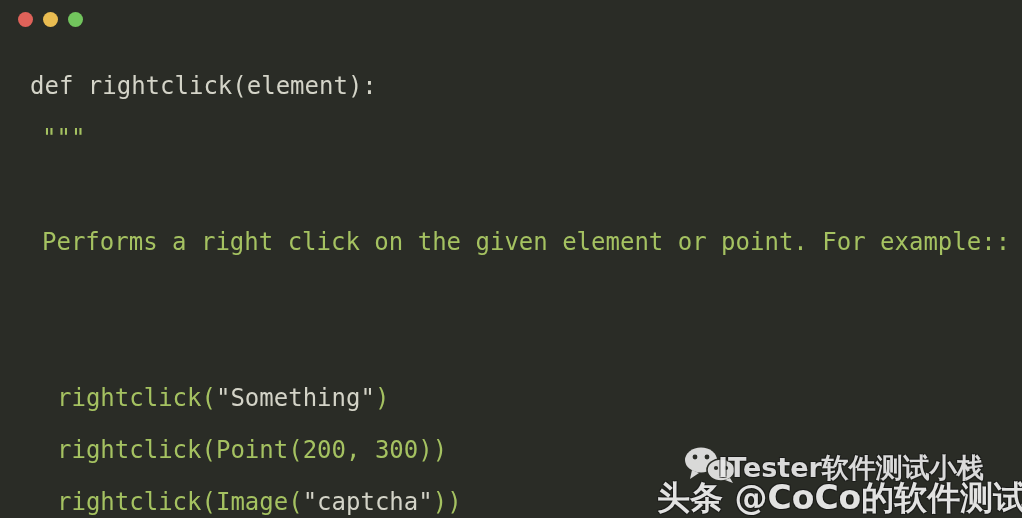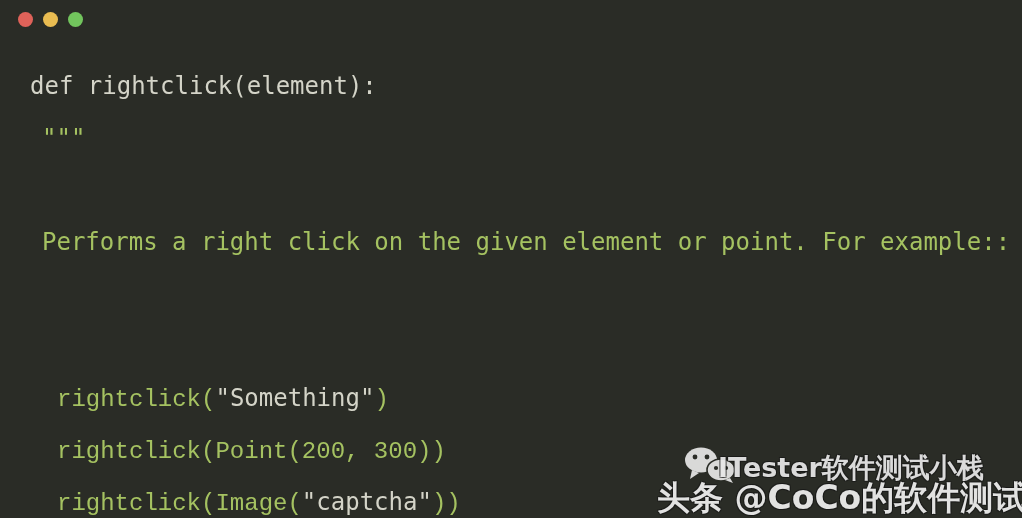--- a/index.html
+++ b/index.html
@@ -45,21 +45,21 @@
     font-size: 24px;
     line-height: 52px;
     white-space: pre;
     letter-spacing: 0px;
   }
   .line { height: 52px; padding-left: 30px; box-sizing: border-box; }
   .line.blank { }
 
   .tok-plain   { color: #d4d4c8; }
   .tok-doc     { color: #a5c261; }
-  .tok-green   { color: #a5c261; font-family: Liberation Mono, monospace; }
+  .tok-green   { color: #a5c261; }
   .tok-str     { color: #d4d4c8; }
 
   .ind1 { padding-left: 30px; }
   .ind2 { padding-left: 42px; }
   .ind3 { padding-left: 57px; }
 
   
   .wm {
     position: absolute;
     color: #e8e8e8;

